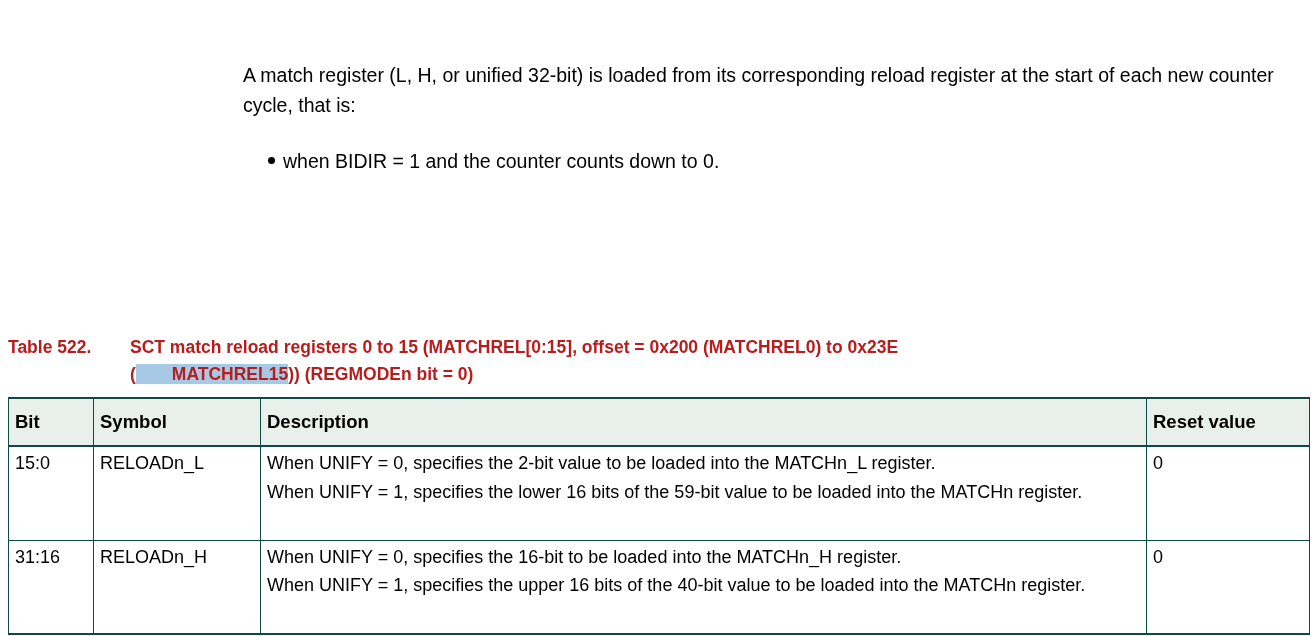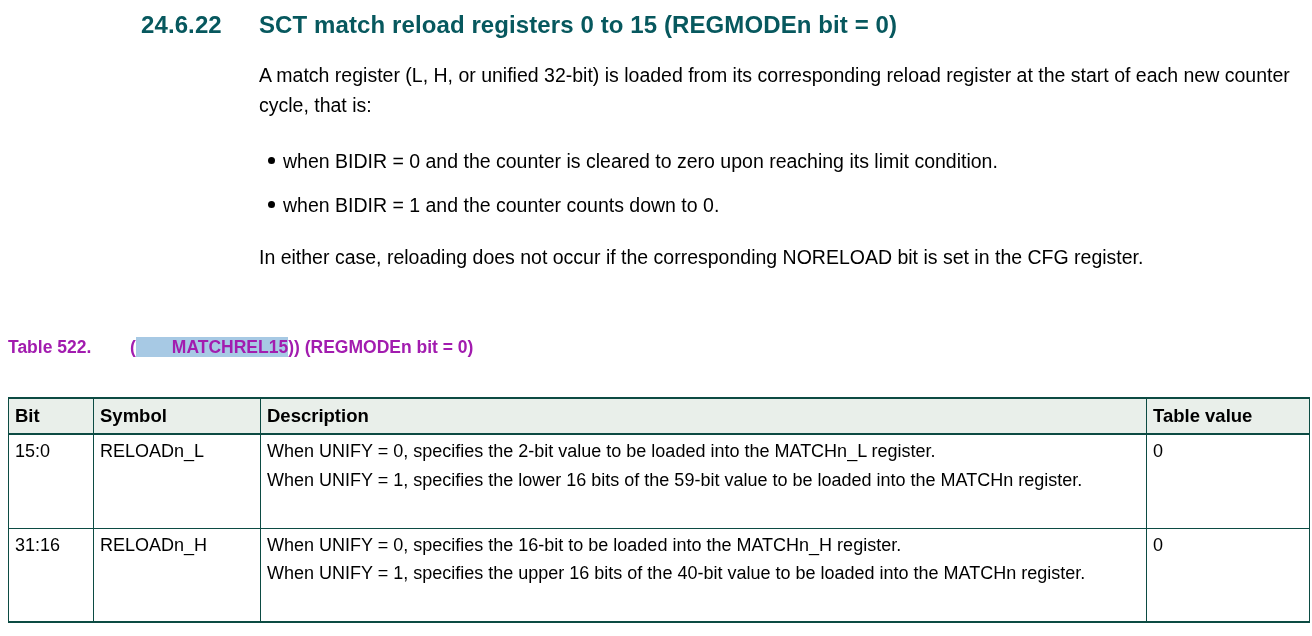--- a/index.html
+++ b/index.html
@@ -30,21 +30,21 @@
     letter-spacing: 0.1px;
     white-space: nowrap;
   }
   .section-heading .sec-num {
     width: 118px;
     flex: 0 0 118px;
   }
   
   .body-para {
     position: absolute;
-    left: 259px;
+    left: 243px;
     width: 1040px;
     font-size: 19.5px;
     line-height: 30px;
     color: #000000;
   }
   .para-1 { top: 60px; }
   .para-2 { top: 242px; }
   
   .bullet-list {
     position: absolute;
@@ -73,21 +73,21 @@
     background: #000000;
   }
   
   .table-caption {
     position: absolute;
     top: 334px;
     left: 8px;
     display: flex;
     font-size: 17.5px;
     font-weight: bold;
-    color: #a21caf;
+    color: #b91c1c;
     line-height: 27px;
   }
   .table-caption .cap-label {
     width: 122px;
     flex: 0 0 122px;
   }
   .cap-text { width: 1170px; }
   .hl {
     background: #A7C9E4;
     padding-left: 36px;
@@ -108,21 +108,21 @@
   }
   .reg-table {
     border-top-width: 2.5px;
     border-bottom-width: 2.5px;
   }
   .reg-table th {
     background: #E9EFEA;
     text-align: left;
     font-size: 18.5px;
     font-weight: bold;
-    padding: 2px 6px;
+    padding: 8px 6px;
     height: 30px;
     border-bottom-width: 2px;
     vertical-align: middle;
   }
   .reg-table td {
     vertical-align: top;
     padding: 2px 6px 4px 6px;
     margin-left: 46px;
   }
   .row-cell-desc div { margin: 0; }
@@ -130,54 +130,49 @@
   .col-symbol { width: 167px; }
   .col-desc   { width: 886px; }
   .col-reset  { width: 163px; }
   .row-h { height: 94px; }
 </style>
 </head>
 <body>
 
 <div class="page">
 
-  <div class="section-heading">
-    <span class="sec-num">24.6.22</span>
-    <span class="sec-title">SCT match reload registers 0 to 15 (REGMODEn bit = 0)</span>
-  </div>
 
   <div class="body-para para-1">A match register (L, H, or unified 32-bit) is loaded from its corresponding reload register at the start of each new counter cycle, that is:</div>
 
   <ul class="bullet-list">
-    <li>when BIDIR = 0 and the counter is cleared to zero upon reaching its limit condition.</li>
     <li>when BIDIR = 1 and the counter counts down to 0.</li>
   </ul>
 
-  <div class="body-para para-2">In either case, reloading does not occur if the corresponding NORELOAD bit is set in the CFG register.</div>
 
   <div class="table-caption">
     <span class="cap-label">Table 522.</span>
     <span class="cap-text">
+      <div>SCT match reload registers 0 to 15 (MATCHREL[0:15], offset = 0x200 (MATCHREL0) to 0x23E</div>
       <div><span>(</span><span class="hl">MATCHREL15</span><span>)) (REGMODEn bit = 0)</span></div>
     </span>
   </div>
 
   <table class="reg-table">
     <colgroup>
       <col class="col-bit">
         <col class="col-symbol">
         <col class="col-desc">
         <col class="col-reset">
     </colgroup>
     <thead>
       <tr>
         <th>Bit</th>
         <th>Symbol</th>
         <th>Description</th>
-        <th>Table value</th>
+        <th>Reset value</th>
       </tr>
     </thead>
     <tbody>
       <tr class="row-h">
         <td>15:0</td>
         <td>RELOADn_L</td>
         <td class="row-cell-desc">
           <div>When UNIFY = 0, specifies the 2-bit value to be loaded into the MATCHn_L register.</div>
           <div>When UNIFY = 1, specifies the lower 16 bits of the 59-bit value to be loaded into the MATCHn register.</div>
         </td>

